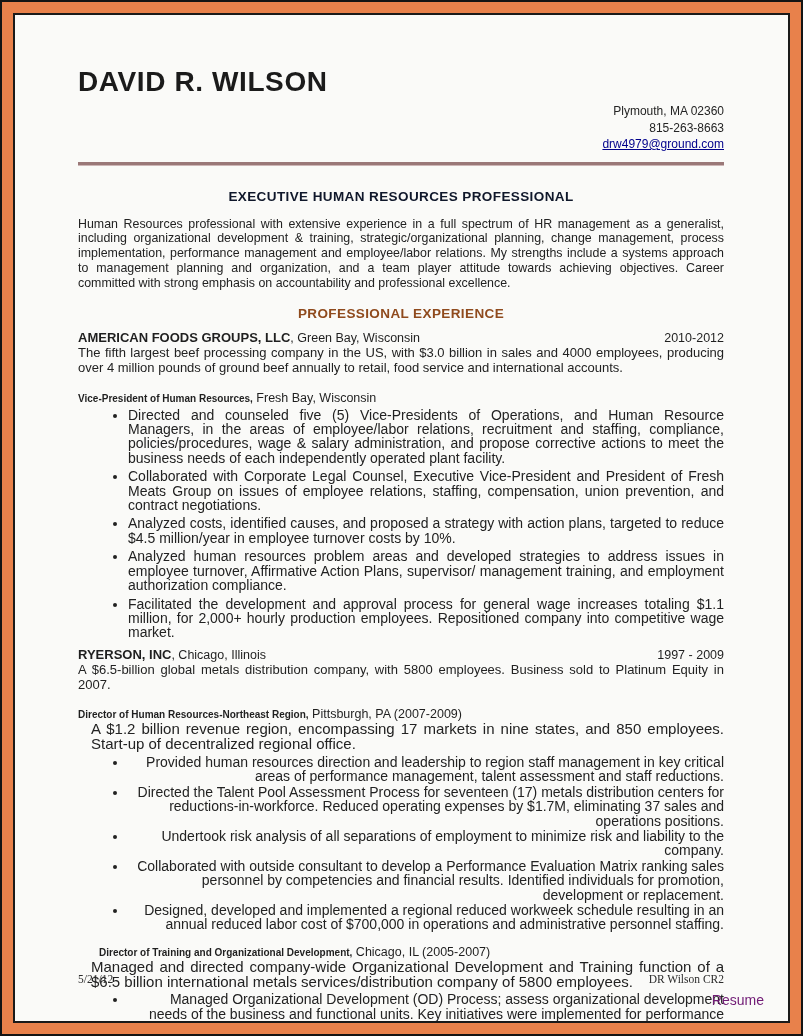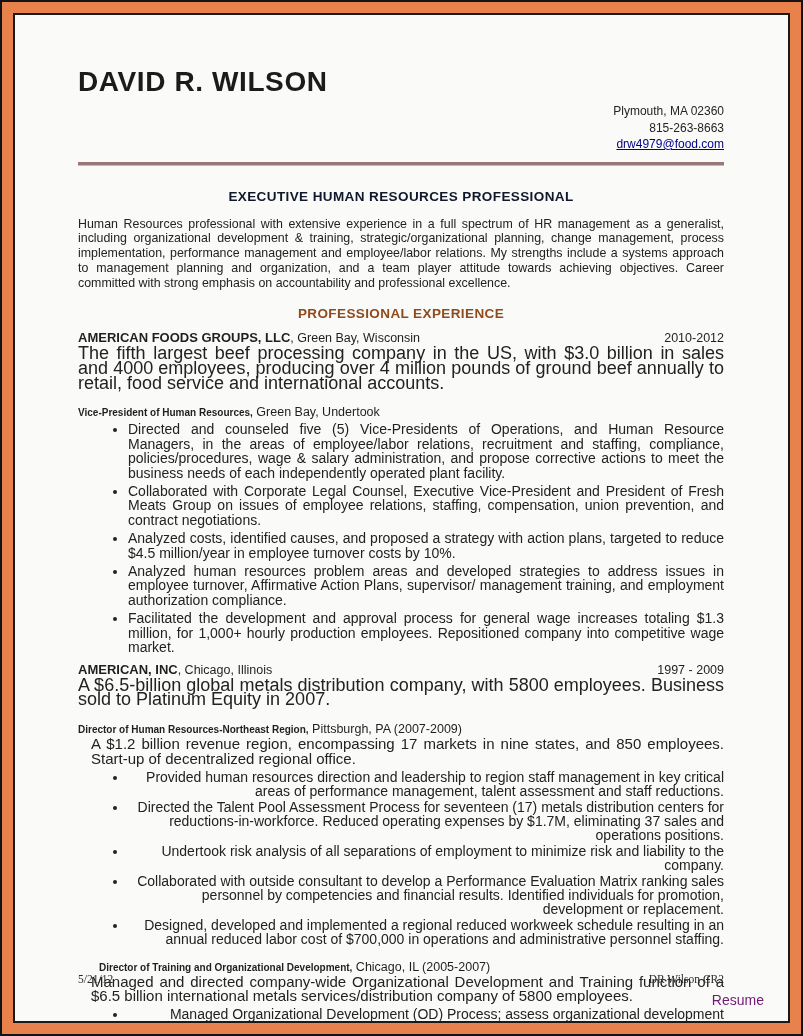--- a/index.html
+++ b/index.html
@@ -51,21 +51,21 @@
     margin-top:15px;text-align:center;
     font-size:13.5px;font-weight:700;color:#8f4a1d;letter-spacing:0.4px;
   }
   .company-line{
     margin-top:9px;display:flex;justify-content:space-between;align-items:baseline;
     font-size:12.5px;
   }
   .company-name{font-size:13px;font-weight:700;}
   .company-dates{font-size:12.5px;}
   .company-desc{
-    margin-top:1px;font-size:18px;line-height:14.8px;text-align:justify;color:#222;
+    margin-top:1px;font-size:13px;line-height:14.8px;text-align:justify;color:#222;
   }
   .role-title{
     margin-top:15px;font-size:12.5px;
   }
   .role-title b{font-size:10px;}
   .role-desc{
     margin-top:1px;padding-left:13px;
     font-size:15px;line-height:14.8px;text-align:justify;color:#222;
   }
   ul.bullets{
@@ -93,48 +93,48 @@
 
 <div class="frame-outer">
   <div class="page">
     <div class="content">
 
       <h1 class="name">DAVID R. WILSON</h1>
 
       <div class="contact">
         <div>Plymouth, MA 02360</div>
         <div>815-263-8663</div>
-        <div class="email">drw4979@food.com</div>
+        <div class="email">drw4979@ground.com</div>
       </div>
 
       <div class="rule"></div>
 
       <div class="doc-title">EXECUTIVE HUMAN RESOURCES PROFESSIONAL</div>
 
       <p class="summary">Human Resources professional with extensive experience in a full spectrum of HR management as a generalist, including organizational development &amp; training, strategic/organizational planning, change management, process implementation, performance management and employee/labor relations.  My strengths include a systems approach to management planning and organization, and a team player attitude towards achieving objectives. Career committed with strong emphasis on accountability and professional excellence.</p>
 
       <div class="exp-heading">PROFESSIONAL EXPERIENCE</div>
 
       <div class="company-line">
         <span><span class="company-name">AMERICAN FOODS GROUPS, LLC</span><span>, Green Bay, Wisconsin</span></span>
         <span class="company-dates">2010-2012</span>
       </div>
       <div class="company-desc">The fifth largest beef processing company in the US, with $3.0 billion in sales and 4000 employees, producing over 4 million pounds of ground beef annually to retail, food service and international accounts.</div>
 
-      <div class="role-title"><b>Vice-President of Human Resources,</b><span> Green Bay, Undertook</span></div>
+      <div class="role-title"><b>Vice-President of Human Resources,</b><span> Fresh Bay, Wisconsin</span></div>
       <ul class="bullets justify">
         <li>Directed and counseled five (5) Vice-Presidents of Operations, and Human Resource Managers, in the areas of employee/labor relations, recruitment and staffing, compliance, policies/procedures, wage &amp; salary administration, and propose corrective actions to meet the business needs of each independently operated plant facility.</li>
         <li>Collaborated with Corporate Legal Counsel, Executive Vice-President and President of Fresh Meats Group on issues of employee relations, staffing, compensation, union prevention, and contract negotiations.</li>
         <li>Analyzed costs, identified causes, and proposed a strategy with action plans, targeted to reduce $4.5 million/year in employee turnover costs by 10%.</li>
         <li>Analyzed human resources problem areas and developed strategies to address issues in employee turnover, Affirmative Action Plans, supervisor/ management training, and employment authorization compliance.</li>
-        <li>Facilitated the development and approval process for general wage increases totaling $1.3 million, for 1,000+ hourly production employees.  Repositioned company into competitive wage market.</li>
+        <li>Facilitated the development and approval process for general wage increases totaling $1.1 million, for 2,000+ hourly production employees.  Repositioned company into competitive wage market.</li>
       </ul>
 
       <div class="company-line" style="margin-top:7px;">
-        <span><span class="company-name">AMERICAN, INC</span><span>, Chicago, Illinois</span></span>
+        <span><span class="company-name">RYERSON, INC</span><span>, Chicago, Illinois</span></span>
         <span class="company-dates">1997 - 2009</span>
       </div>
       <div class="company-desc">A $6.5-billion global metals distribution company, with 5800 employees. Business sold to Platinum Equity in 2007.</div>
 
       <div class="role-title"><b>Director of Human Resources-Northeast Region,</b><span> Pittsburgh, PA (2007-2009)</span></div>
       <div class="role-desc">A $1.2 billion revenue region, encompassing 17 markets in nine states, and 850 employees. Start-up of decentralized regional office.</div>
       <ul class="bullets tight">
         <li>Provided human resources direction and leadership to region staff management in key critical areas of performance management, talent assessment and staff reductions.</li>
         <li>Directed the Talent Pool Assessment Process for seventeen (17) metals distribution centers for reductions-in-workforce. Reduced operating expenses by $1.7M, eliminating 37 sales and operations positions.</li>
         <li>Undertook risk analysis of all separations of employment to minimize risk and liability to the company.</li>

